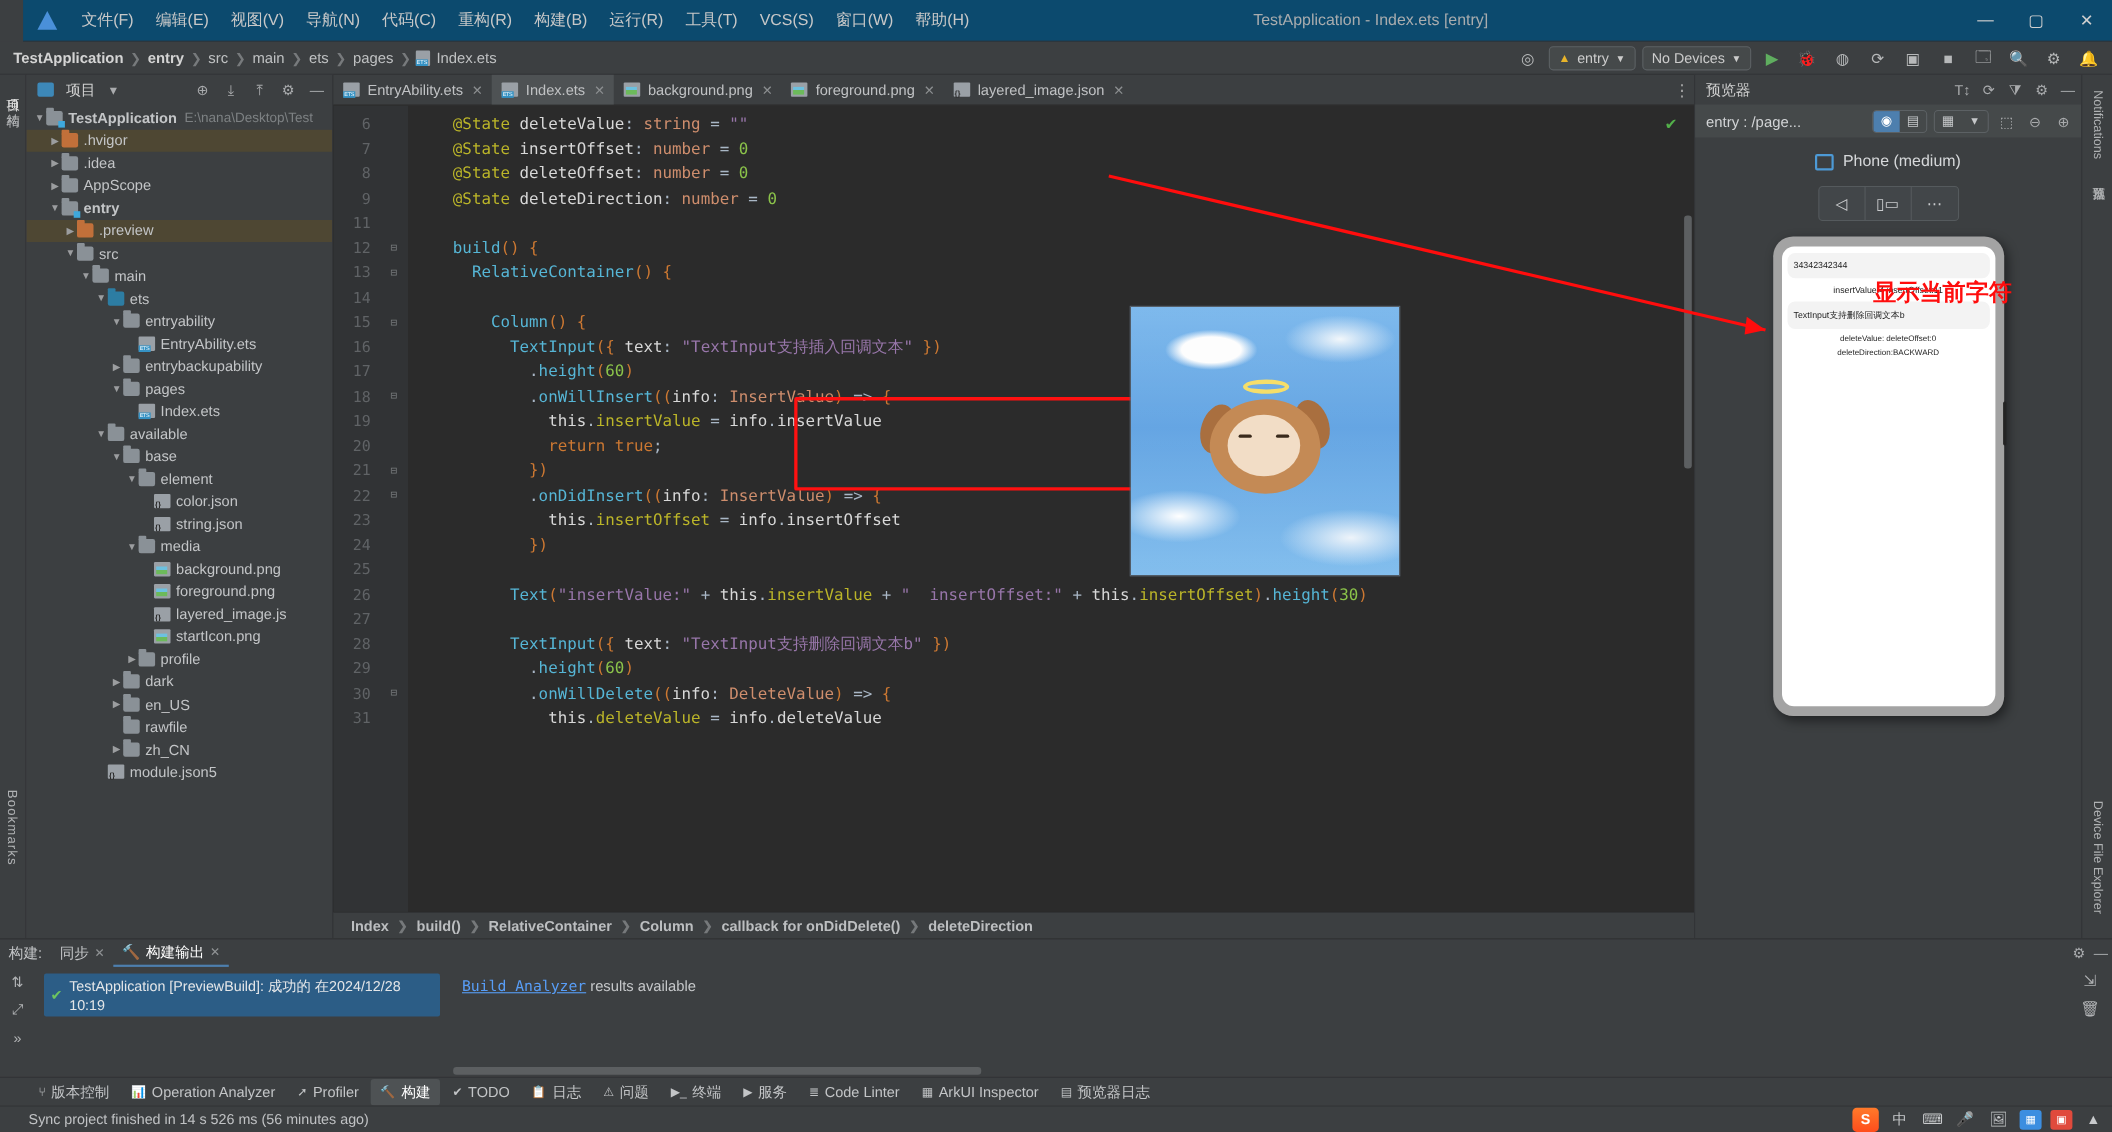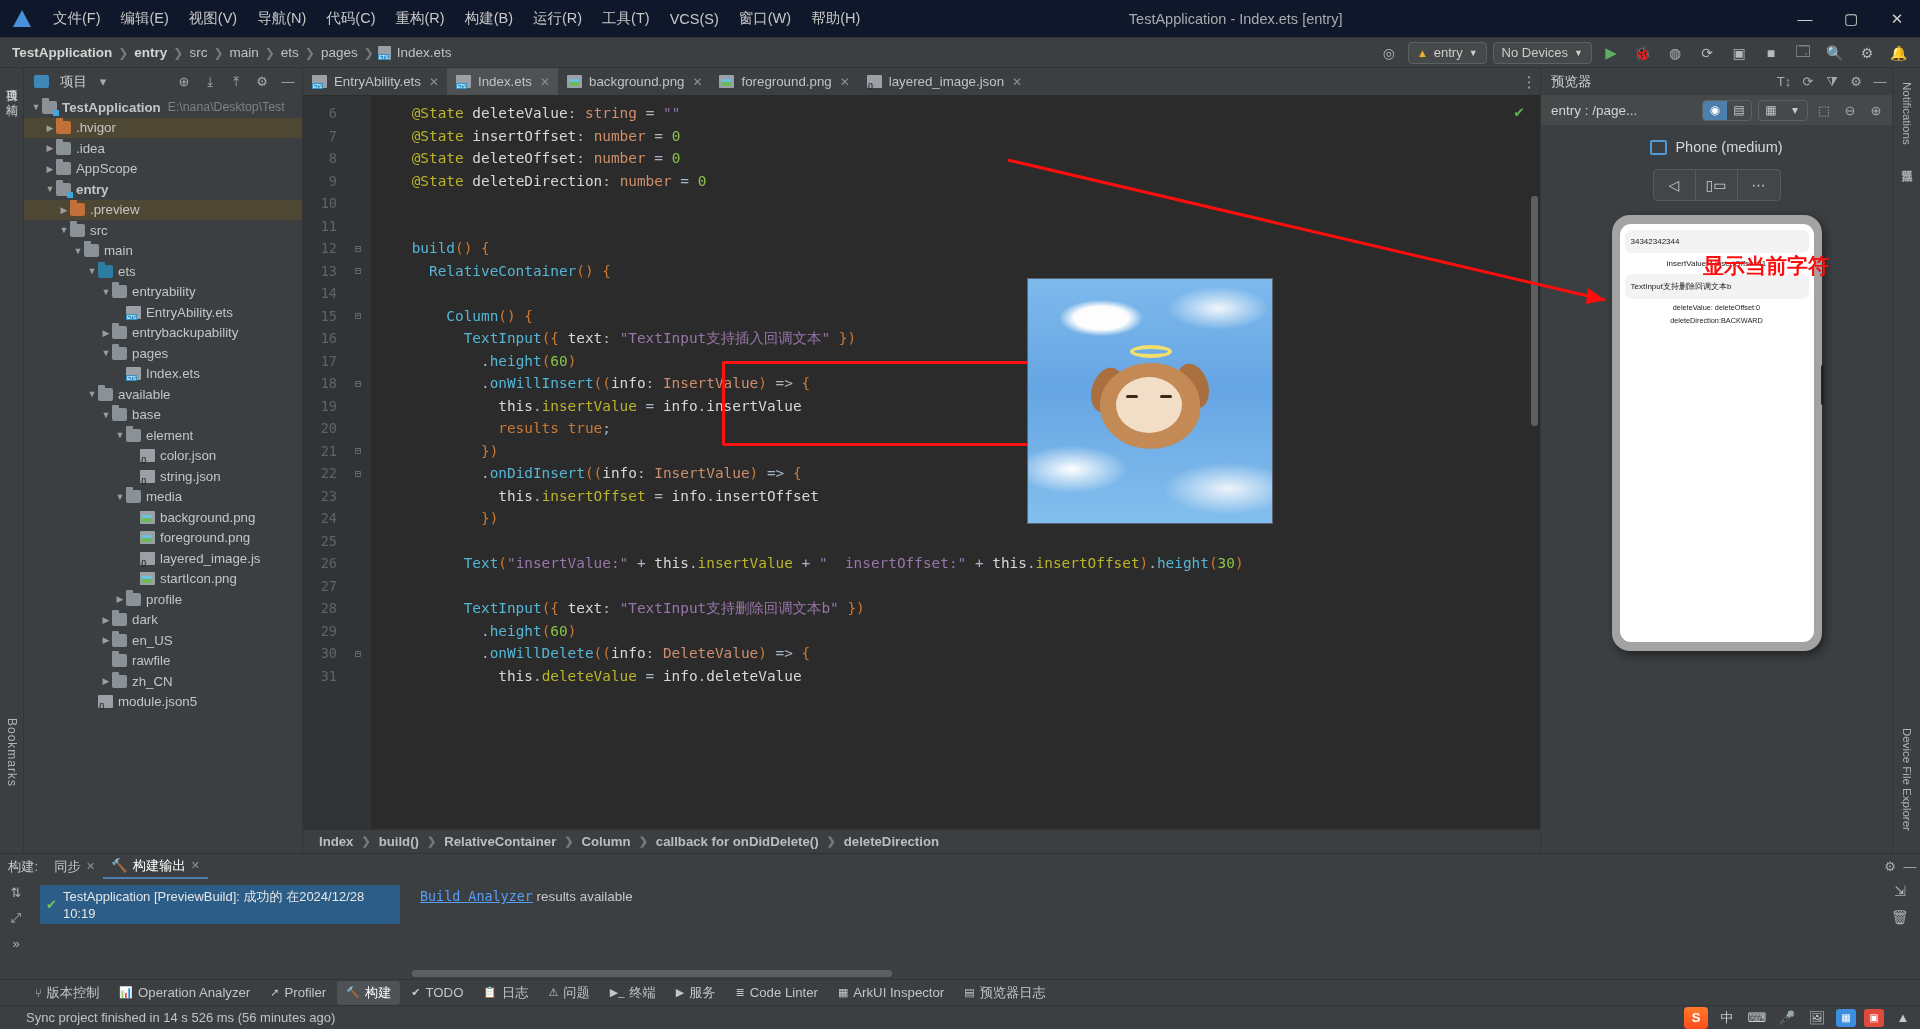--- a/index.html
+++ b/index.html
@@ -7,22 +7,22 @@
     width: 1920px; height: 1029px;
     background: #3c3f41;
     font-family: "Liberation Sans", sans-serif;
     overflow: hidden;
     color: #bbbbbb;
   }
   .app { position: relative; width: 1920px; height: 1029px; display: flex; flex-direction: column; }
 
   
   .titlebar {
-    height: 38px; background: #0f172a; display: flex; align-items: center;
-    border-bottom: 1px solid #2f3133; flex: none;
+    height: 38px; background: #0c4a6e; display: flex; align-items: center;
+    border-bottom: 1px solid #2f3133; flex: none; margin-left: 21px;
   }
   .logo-box { width: 44px; display: flex; align-items: center; justify-content: center; }
   .logo-tri { width: 0; height: 0; border-left: 9px solid transparent; border-right: 9px solid transparent; border-bottom: 17px solid #4a90d9; position: relative; }
   .menu { display: flex; align-items: center; gap: 2px; }
   .menu-item { font-size: 14.5px; color: #c8c8c8; padding: 4px 9px; cursor: default; white-space: nowrap; }
   .win-title { flex: 1; text-align: center; font-size: 14.5px; color: #a9acae; padding-right: 180px; }
   .win-btns { display: flex; align-items: center; gap: 0; margin-left: auto; }
   .win-btn { width: 46px; height: 38px; display: flex; align-items: center; justify-content: center; font-size: 15px; color: #cfcfcf; }
 
   
@@ -460,31 +460,30 @@
           <div class="sp"></div>
           <div class="dots">⋮</div>
         </div>
       <div class="editor">
         <div class="gutter"></div>
         <div class="codewrap" id="code">
             <div class="cl"><span class="ln">6</span><span class="fold"></span><span class="ctxt">    <span class="at">@State</span> <span class="white">deleteValue</span><span class="punc">:</span> <span class="pr">string</span> <span class="punc">=</span> <span class="str2">""</span></span></div>
             <div class="cl"><span class="ln">7</span><span class="fold"></span><span class="ctxt">    <span class="at">@State</span> <span class="white">insertOffset</span><span class="punc">:</span> <span class="pr">number</span> <span class="punc">=</span> <span class="num">0</span></span></div>
             <div class="cl"><span class="ln">8</span><span class="fold"></span><span class="ctxt">    <span class="at">@State</span> <span class="white">deleteOffset</span><span class="punc">:</span> <span class="pr">number</span> <span class="punc">=</span> <span class="num">0</span></span></div>
             <div class="cl"><span class="ln">9</span><span class="fold"></span><span class="ctxt">    <span class="at">@State</span> <span class="white">deleteDirection</span><span class="punc">:</span> <span class="pr">number</span> <span class="punc">=</span> <span class="num">0</span></span></div>
-            <div class="cl"><span class="ln">10</span><span class="fold"></span><span class="ctxt"></span></div>
             <div class="cl"><span class="ln">11</span><span class="fold"></span><span class="ctxt"></span></div>
             <div class="cl"><span class="ln">12</span><span class="fold">⊟</span><span class="ctxt">    <span class="comp">build</span><span class="br1">()</span> <span class="br1">{</span></span></div>
             <div class="cl"><span class="ln">13</span><span class="fold">⊟</span><span class="ctxt">      <span class="comp">RelativeContainer</span><span class="br1">()</span> <span class="br1">{</span></span></div>
             <div class="cl"><span class="ln">14</span><span class="fold"></span><span class="ctxt"></span></div>
             <div class="cl"><span class="ln">15</span><span class="fold">⊟</span><span class="ctxt">        <span class="comp">Column</span><span class="br1">()</span> <span class="br1">{</span></span></div>
             <div class="cl"><span class="ln">16</span><span class="fold"></span><span class="ctxt">          <span class="comp">TextInput</span><span class="br1">({</span> <span class="white">text</span><span class="punc">:</span> <span class="str2">"TextInput支持插入回调文本"</span> <span class="br1">})</span></span></div>
             <div class="cl"><span class="ln">17</span><span class="fold"></span><span class="ctxt">            <span class="punc">.</span><span class="comp">height</span><span class="br1">(</span><span class="num">60</span><span class="br1">)</span></span></div>
             <div class="cl"><span class="ln">18</span><span class="fold">⊟</span><span class="ctxt">            <span class="punc">.</span><span class="comp">onWillInsert</span><span class="br1">((</span><span class="white">info</span><span class="punc">:</span> <span class="pr">InsertValue</span><span class="br1">)</span> <span class="punc">=&gt;</span> <span class="br1">{</span></span></div>
             <div class="cl"><span class="ln">19</span><span class="fold"></span><span class="ctxt">              <span class="white">this</span><span class="punc">.</span><span class="at">insertValue</span> <span class="punc">=</span> <span class="white">info</span><span class="punc">.</span><span class="white">insertValue</span></span></div>
-            <div class="cl"><span class="ln">20</span><span class="fold"></span><span class="ctxt">              <span class="k">results</span> <span class="k">true</span><span class="punc">;</span></span></div>
+            <div class="cl"><span class="ln">20</span><span class="fold"></span><span class="ctxt">              <span class="k">return</span> <span class="k">true</span><span class="punc">;</span></span></div>
             <div class="cl"><span class="ln">21</span><span class="fold">⊟</span><span class="ctxt">            <span class="br1">})</span></span></div>
             <div class="cl"><span class="ln">22</span><span class="fold">⊟</span><span class="ctxt">            <span class="punc">.</span><span class="comp">onDidInsert</span><span class="br1">((</span><span class="white">info</span><span class="punc">:</span> <span class="pr">InsertValue</span><span class="br1">)</span> <span class="punc">=&gt;</span> <span class="br1">{</span></span></div>
             <div class="cl"><span class="ln">23</span><span class="fold"></span><span class="ctxt">              <span class="white">this</span><span class="punc">.</span><span class="at">insertOffset</span> <span class="punc">=</span> <span class="white">info</span><span class="punc">.</span><span class="white">insertOffset</span></span></div>
             <div class="cl"><span class="ln">24</span><span class="fold"></span><span class="ctxt">            <span class="br1">})</span></span></div>
             <div class="cl"><span class="ln">25</span><span class="fold"></span><span class="ctxt"></span></div>
             <div class="cl"><span class="ln">26</span><span class="fold"></span><span class="ctxt">          <span class="comp">Text</span><span class="br1">(</span><span class="str2">"insertValue:"</span> <span class="punc">+</span> <span class="white">this</span><span class="punc">.</span><span class="at">insertValue</span> <span class="punc">+</span> <span class="str2">"  insertOffset:"</span> <span class="punc">+</span> <span class="white">this</span><span class="punc">.</span><span class="at">insertOffset</span><span class="br1">)</span><span class="punc">.</span><span class="comp">height</span><span class="br1">(</span><span class="num">30</span><span class="br1">)</span></span></div>
             <div class="cl"><span class="ln">27</span><span class="fold"></span><span class="ctxt"></span></div>
             <div class="cl"><span class="ln">28</span><span class="fold"></span><span class="ctxt">          <span class="comp">TextInput</span><span class="br1">({</span> <span class="white">text</span><span class="punc">:</span> <span class="str2">"TextInput支持删除回调文本b"</span> <span class="br1">})</span></span></div>
             <div class="cl"><span class="ln">29</span><span class="fold"></span><span class="ctxt">            <span class="punc">.</span><span class="comp">height</span><span class="br1">(</span><span class="num">60</span><span class="br1">)</span></span></div>
             <div class="cl"><span class="ln">30</span><span class="fold">⊟</span><span class="ctxt">            <span class="punc">.</span><span class="comp">onWillDelete</span><span class="br1">((</span><span class="white">info</span><span class="punc">:</span> <span class="pr">DeleteValue</span><span class="br1">)</span> <span class="punc">=&gt;</span> <span class="br1">{</span></span></div>

